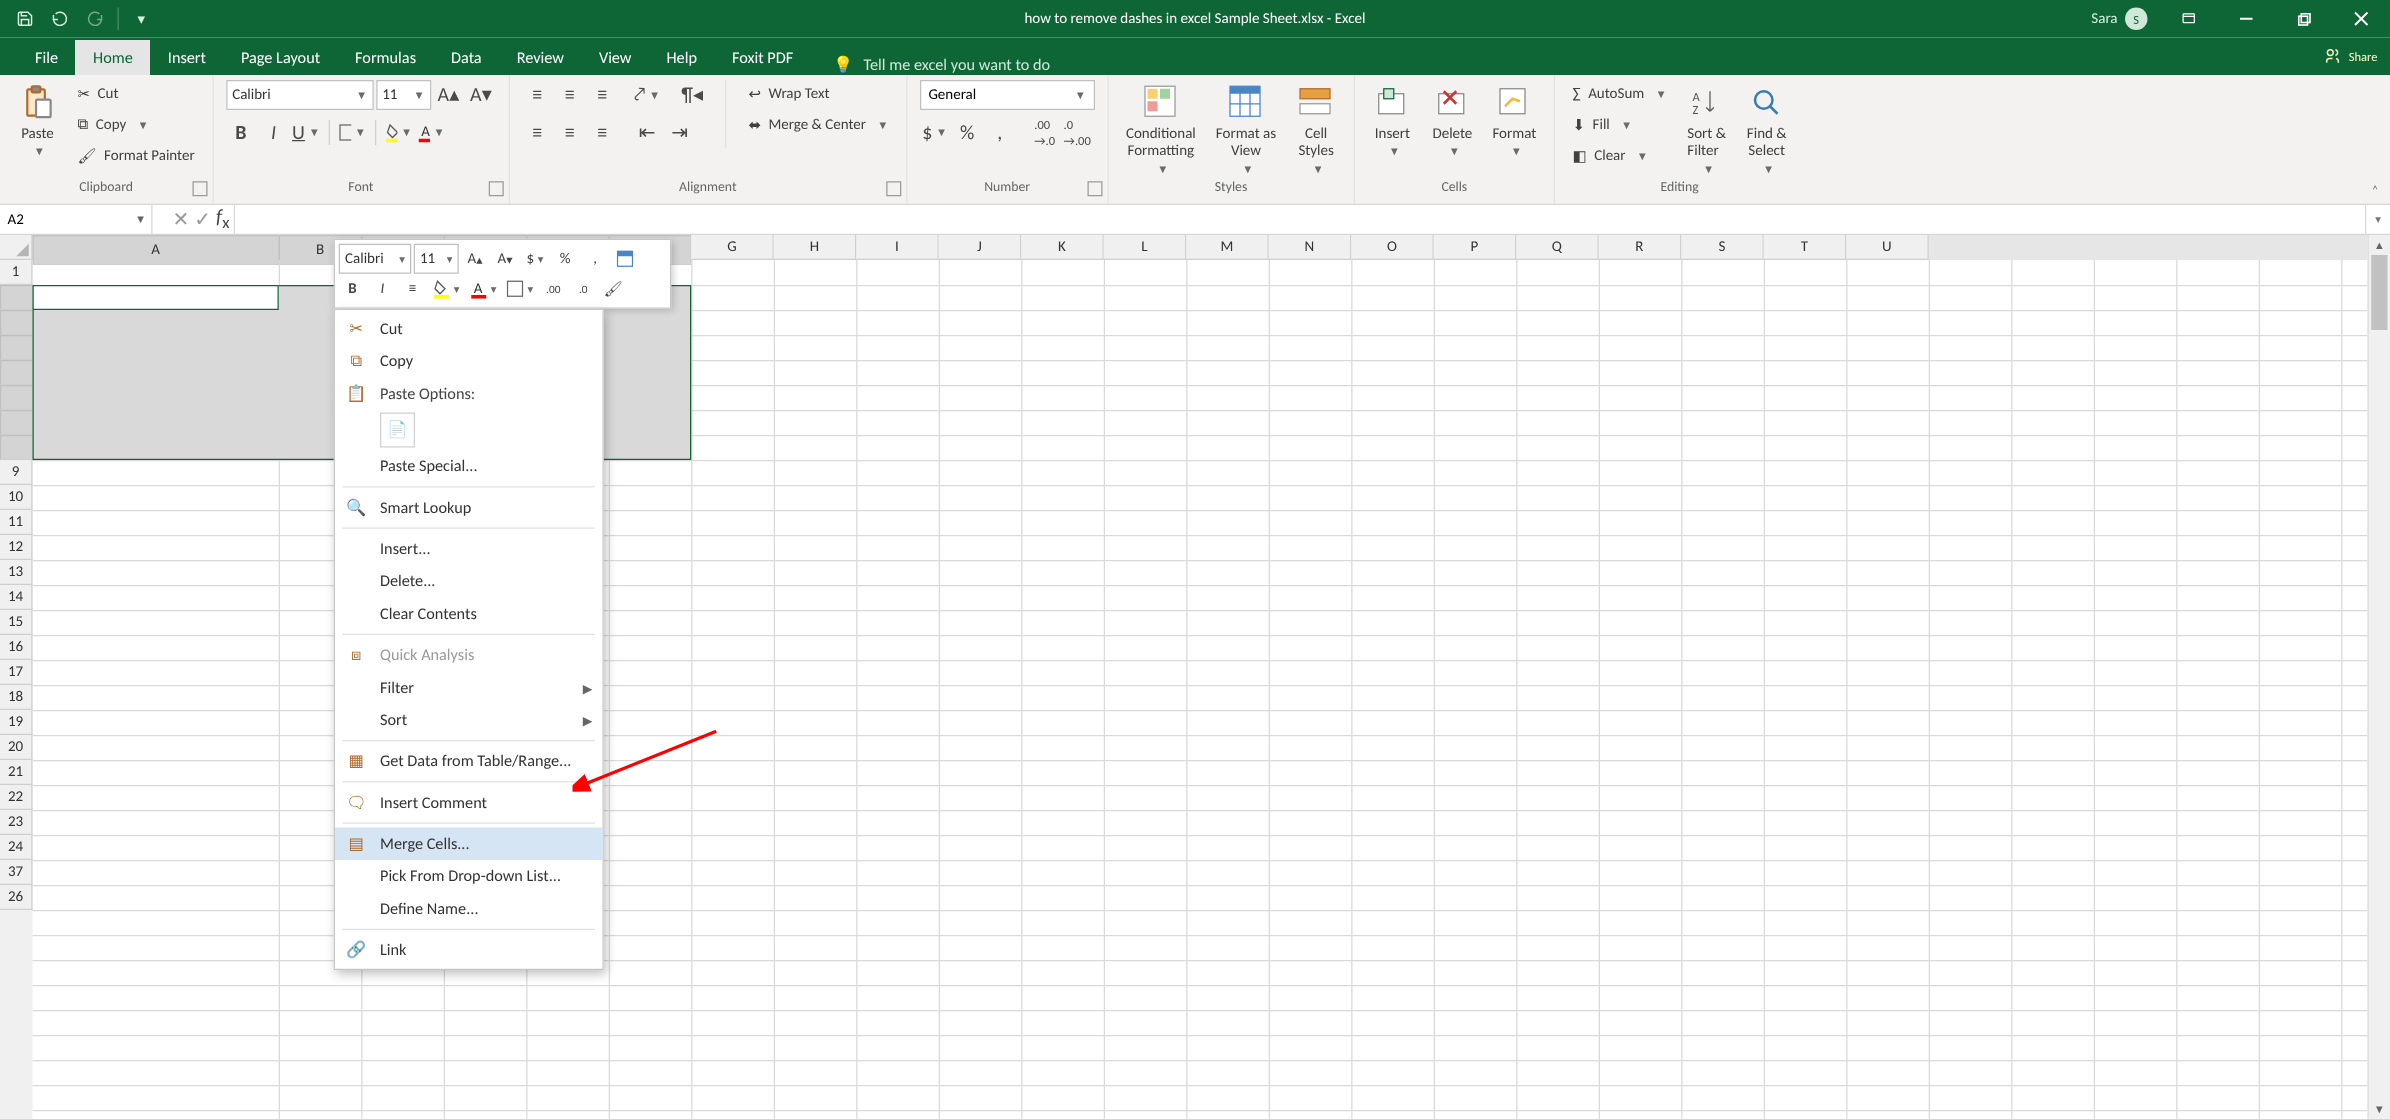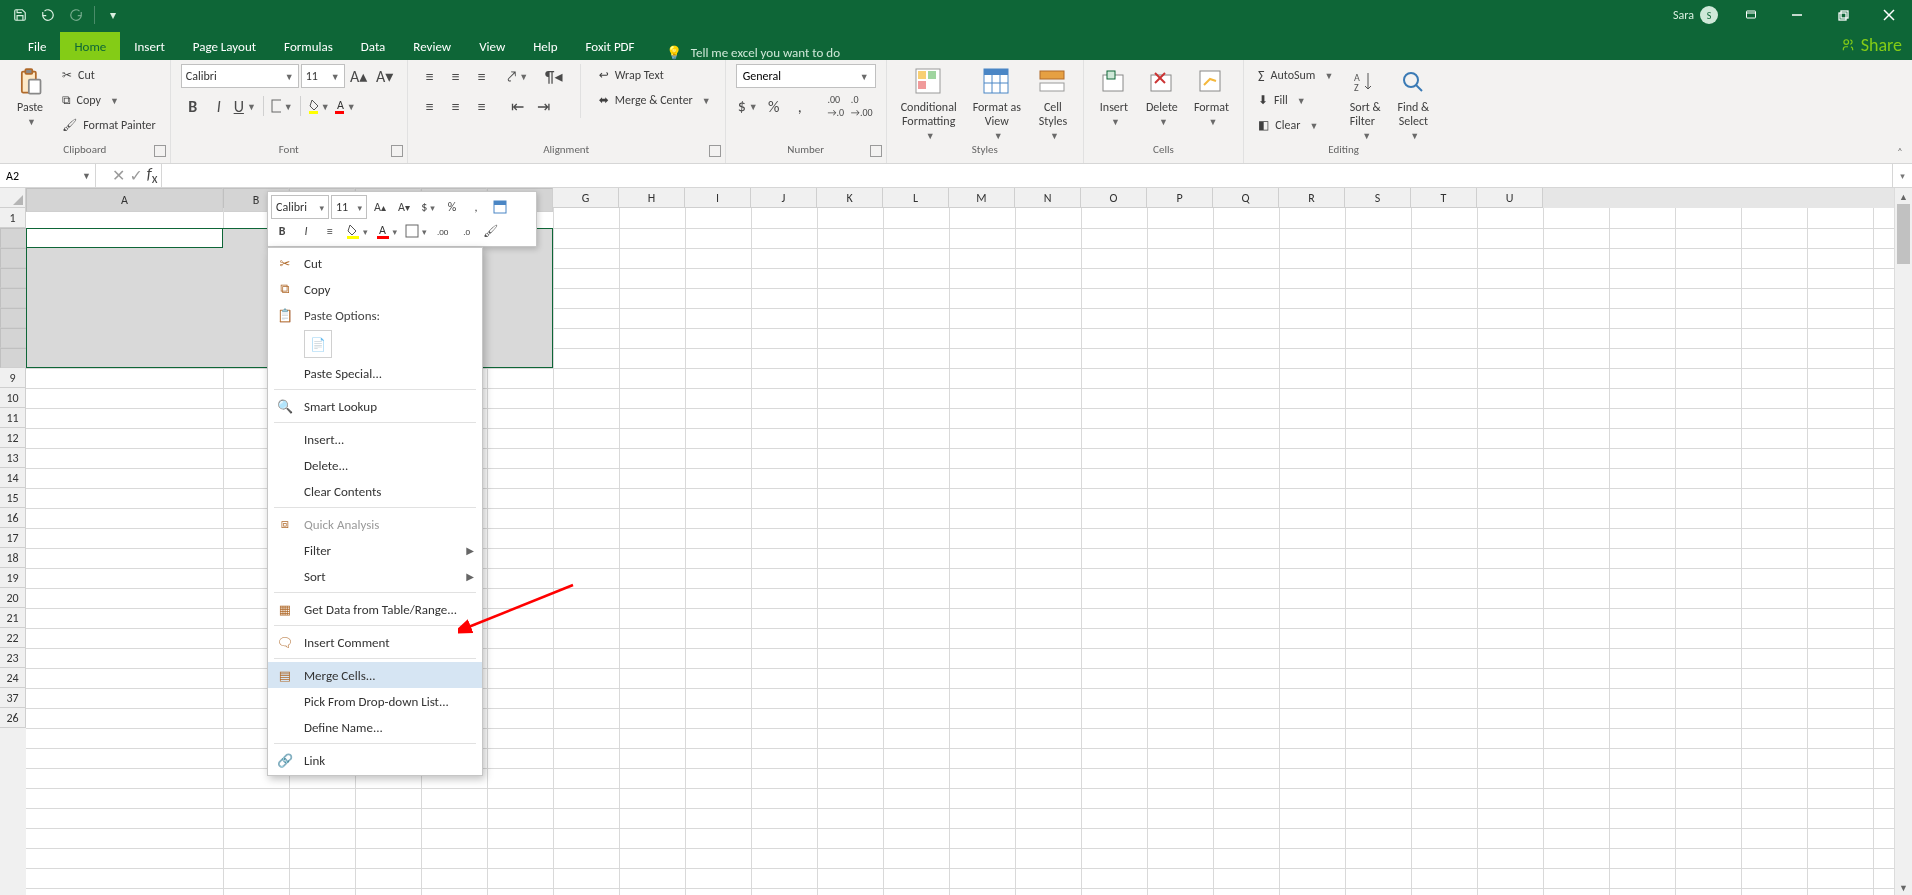--- a/index.html
+++ b/index.html
@@ -12,23 +12,23 @@
 .qat .sep { width:1px; height:18px; background:rgba(255,255,255,.25); margin:0 2px; }
 .titlebar .title { position:absolute; left:0; right:0; text-align:center; pointer-events:none; font-size:12px; color:#fff; }
 .titlebar .right { position:absolute; right:0; top:0; height:100%; display:flex; align-items:center; gap:0; }
 .titlebar .user { display:flex; align-items:center; gap:6px; padding:0 10px; color:#d9efe0; }
 .titlebar .user .ava { width:18px; height:18px; border-radius:50%; background:#cfe8d8; color:#0e6637; display:flex; align-items:center; justify-content:center; font-size:10px; }
 .winbtn { width:46px; height:30px; display:flex; align-items:center; justify-content:center; color:#fff; }
 
 
 .tabstrip { height:30px; background:#0e6637; display:flex; align-items:flex-end; padding-left:14px; position:relative; }
 .tab { height:28px; padding:0 14px; color:#fff; font-size:13px; display:flex; align-items:center; cursor:pointer; }
-.tab.active { background:#84cc16; color:#0e6637; }
+.tab.active { background:#e5e5e5; color:#0e6637; }
 .tellme { display:flex; align-items:center; gap:8px; color:#cfe8d8; margin-left:18px; font-size:13px; }
-.share { position:absolute; right:10px; top:0; height:100%; display:flex; align-items:center; gap:6px; color:#84cc16; font-size:18px; }
+.share { position:absolute; right:10px; top:0; height:100%; display:flex; align-items:center; gap:6px; color:#fef9c3; font-size:10px; }
 
 
 .ribbon { height:104px; background:#f3f2f1; border-bottom:1px solid #d6d6d6; display:flex; position:relative; }
 .group { border-right:1px solid #e1e1e1; padding:4px 10px 2px 10px; display:flex; flex-direction:column; justify-content:space-between; }
 .group .body { flex:1; display:flex; align-items:flex-start; gap:8px; }
 .group .label { height:18px; font-size:11px; color:#666; text-align:center; position:relative; }
 .group .label .dlg { position:absolute; right:-6px; top:2px; width:12px; height:12px; border:1px solid #9a9a9a; }
 .bigbtn { display:flex; flex-direction:column; align-items:center; gap:2px; font-size:12px; color:#404040; padding:2px 4px; }
 .bigbtn .ic { width:32px; height:32px; display:flex; align-items:center; justify-content:center; }
 .stack { display:flex; flex-direction:column; gap:3px; font-size:12px; color:#404040; }
@@ -37,21 +37,21 @@
 .btnrow .b { width:24px; height:24px; display:flex; align-items:center; justify-content:center; color:#4a4a4a; border:1px solid transparent; }
 .combo { height:24px; border:1px solid #c0c0c0; background:#fff; display:flex; align-items:center; padding:0 4px; font-size:12px; color:#333; }
 .combo.font { width:118px; justify-content:space-between; }
 .combo.size { width:44px; justify-content:space-between; }
 .dd { color:#6a6a6a; font-size:9px; margin-left:3px; }
 .sel { height:24px; border:1px solid #c0c0c0; background:#fff; display:flex; align-items:center; justify-content:space-between; padding:0 6px; width:140px; font-size:12px; }
 .collapse { position:absolute; right:4px; bottom:4px; width:16px; height:16px; color:#6a6a6a; display:flex; align-items:center; justify-content:center; font-size:10px; }
 
 
 .fxbar { height:24px; border-bottom:1px solid #d6d6d6; display:flex; align-items:stretch; background:#fff; }
-.namebox { width:96px; border-right:1px solid #d6d6d6; display:flex; align-items:center; padding:0 6px; font-size:12px; position:relative; }
+.namebox { width:122px; border-right:1px solid #d6d6d6; display:flex; align-items:center; padding:0 6px; font-size:12px; position:relative; }
 .namebox .caret { position:absolute; right:4px; font-size:9px; color:#666; }
 .fxbtns { display:flex; align-items:center; border-right:1px solid #d6d6d6; padding:0 4px; gap:4px; color:#9a9a9a; }
 .fxinput { flex:1; padding:0 6px; display:flex; align-items:center; font-size:12px; }
 .fxexpand { width:20px; border-left:1px solid #d6d6d6; display:flex; align-items:center; justify-content:center; color:#777; font-size:9px; }
 
 
 .gridwrap { position:absolute; top:188px; left:0; right:0; bottom:0; background:#fff; }
 .colhdrs { position:absolute; top:0; left:26px; right:18px; height:20px; display:flex; background:#e6e6e6; }
 .colhdrs .ch { flex:0 0 66px; border-right:1px solid #cfcfcf; border-bottom:1px solid #cfcfcf; display:flex; align-items:center; justify-content:center; font-size:12px; color:#333; background:#f0f0f0; }
 .colhdrs .ch:first-child { flex:0 0 197px; }
@@ -113,20 +113,21 @@
       </div>
     <div class="qbtn" style="opacity:.5">
         <svg width="14" height="14" viewBox="0 0 24 24" fill="none" stroke="currentColor" stroke-width="2">
           <path d="M21 7v6h-6"></path>
           <path d="M21 13a9 9 0 1 1-3-7.7"></path>
         </svg>
       </div>
     <div class="sep"></div>
     <div class="qbtn">▾</div>
   </div>
+  <div class="title">how to remove dashes in excel Sample Sheet.xlsx  -  Excel</div>
   <div class="right">
     <div class="user">
       <span>Sara</span>
       <span class="ava">S</span>
     </div>
     <div class="winbtn">
         <svg width="12" height="12" viewBox="0 0 24 24" fill="none" stroke="currentColor" stroke-width="2">
           <rect x="3" y="4" width="18" height="14" rx="1"></rect>
           <line x1="3" y1="8" x2="21" y2="8"></line>
         </svg>

